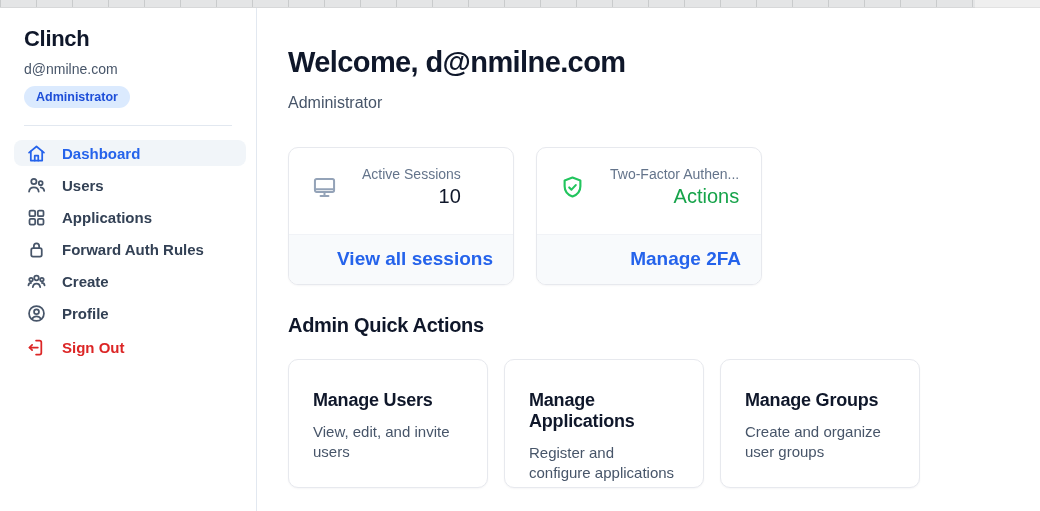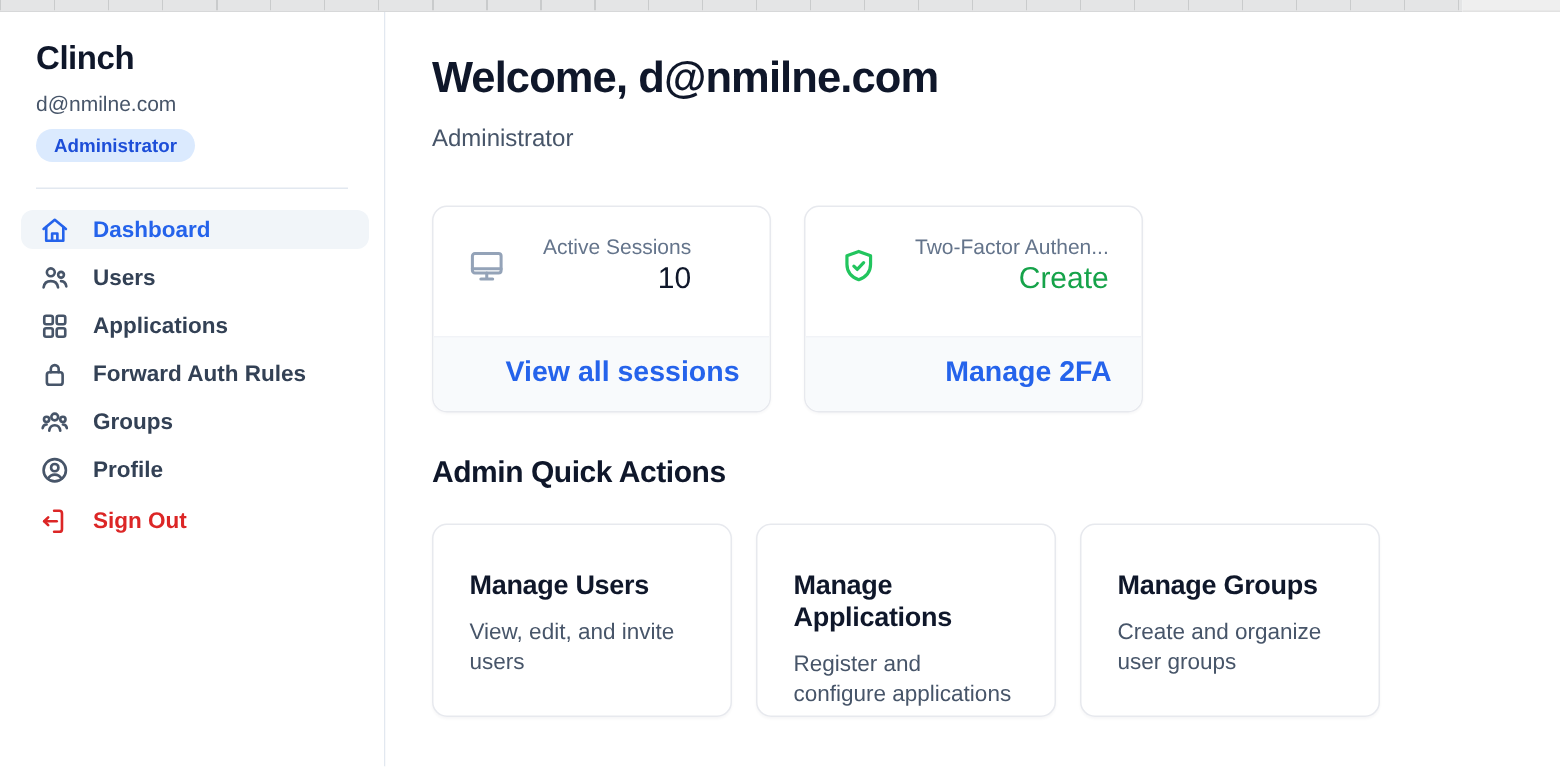--- a/index.html
+++ b/index.html
@@ -42,21 +42,21 @@
     height: 26px; padding: 0 12px; border-radius: 8px;
     font-size: 15px; font-weight: 700; color: #334155; cursor: pointer;
   }
   .nav-item svg { flex: 0 0 auto; stroke: #475569; }
   .nav-item.active { background: #f1f5f9; color: #2563eb; }
   .nav-item.active svg { stroke: #2563eb; }
   .nav-item.danger { color: #dc2626; margin-top: 2px; }
   .nav-item.danger svg { stroke: #dc2626; }
 
   
-  .main { flex: 1; padding: 28px 0 0 31px; background: #ffffff; }
+  .main { flex: 1; padding: 38px 0 0 31px; background: #ffffff; }
   .welcome-title { font-size: 29px; font-weight: 700; color: #0f172a; letter-spacing: -0.6px; margin-bottom: 15px; }
   .welcome-subtitle { font-size: 16px; color: #475569; margin-bottom: 35px; }
 
   .stats-row { display: flex; gap: 22px; margin-bottom: 29px; }
   .stat-card {
     width: 226px; height: 138px; border: 1px solid #e7e9ee; border-radius: 10px;
     background: #ffffff; overflow: hidden; display: flex; flex-direction: column;
     box-shadow: 0 1px 2px rgba(15,23,42,0.04);
     text-align: right;
   }
@@ -138,21 +138,21 @@
 
       <div class="nav-item">
         <svg width="21" height="21" viewBox="0 0 24 24" fill="none" stroke-width="2" stroke-linecap="round" stroke-linejoin="round">
           <circle cx="12" cy="8" r="2.6"></circle>
             <circle cx="5.8" cy="9.8" r="2"></circle>
             <circle cx="18.2" cy="9.8" r="2"></circle>
             <path d="M7.8 18.5c.3-2.5 2-4.2 4.2-4.2s3.9 1.7 4.2 4.2"></path>
             <path d="M2.8 16.5c.2-1.7 1.4-2.8 3-2.8"></path>
             <path d="M21.2 16.5c-.2-1.7-1.4-2.8-3-2.8"></path>
         </svg>
-        <span>Groups</span>
+        <span>Create</span>
       </div>
 
       <div class="nav-item">
         <svg width="21" height="21" viewBox="0 0 24 24" fill="none" stroke-width="2" stroke-linecap="round" stroke-linejoin="round">
           <circle cx="12" cy="12" r="8.5"></circle>
             <circle cx="12" cy="10" r="2.8"></circle>
             <path d="M6.8 18.4c1.2-2 3-3.1 5.2-3.1s4 1.1 5.2 3.1"></path>
         </svg>
         <span>Profile</span>
       </div>
@@ -198,21 +198,21 @@
       <div class="stat-card">
         <div class="stat-body">
           <span class="stat-icon">
             <svg width="27" height="27" viewBox="0 0 24 24" fill="none" stroke="#22c55e" stroke-width="1.9" stroke-linecap="round" stroke-linejoin="round">
               <path d="M12 3.2l7 2.6v5c0 4.6-3 7.7-7 9.2-4-1.5-7-4.6-7-9.2v-5z"></path>
                 <path d="M9.1 11.9l2 2 3.8-4"></path>
             </svg>
           </span>
           <div class="stat-text">
             <div class="stat-label">Two-Factor Authen...</div>
-            <div class="stat-value green">Create</div>
+            <div class="stat-value green">Actions</div>
           </div>
         </div>
         <div class="stat-footer">
           <a class="stat-link">Manage 2FA</a>
         </div>
       </div>
 
     </div>
 
     <h2 class="quick-title">Admin Quick Actions</h2>

